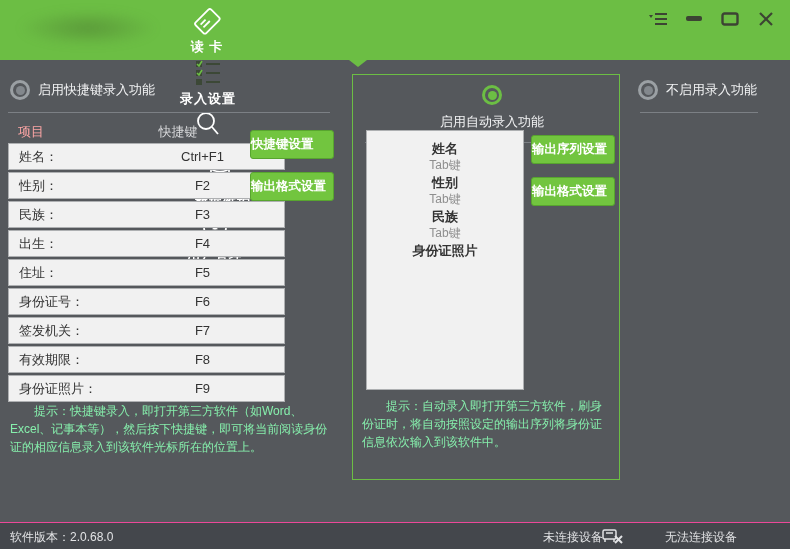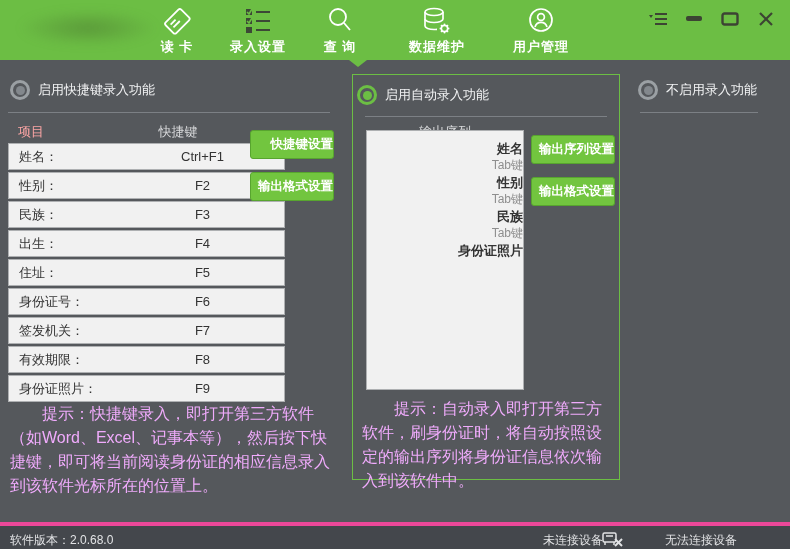--- a/index.html
+++ b/index.html
@@ -13,21 +13,21 @@
   
   .header {
     position:absolute; left:0; top:0; width:790px; height:60px;
     background:#6cbe44;
   }
   .logo-blur {
     position:absolute; left:18px; top:10px; width:140px; height:36px;
     background:radial-gradient(ellipse at 50% 50%, rgba(70,110,45,0.45), rgba(108,190,68,0) 70%);
     filter:blur(5px); border-radius:50%;
   }
-  .nav { position:absolute; left:137px; top:5px; display:flex; }
+  .nav { position:absolute; left:167px; top:5px; display:flex;flex-direction:column; }
   .tab { height:52px; display:flex; flex-direction:column; align-items:center; justify-content:flex-start; cursor:pointer; }
   .tab .ticon { height:32px; display:flex; align-items:center; justify-content:center; }
   .tab .tlabel { color:#ffffff; font-size:13px; font-weight:bold; letter-spacing:1px; margin-top:1px; }
   .t1{width:80px}.t2{width:82px}.t3{width:82px}.t4{width:112px}.t5{width:96px}
   .active-notch {
     position:absolute; left:349px; top:60px;
     width:0; height:0;
     border-left:9px solid transparent; border-right:9px solid transparent;
     border-top:7px solid #6cbe44;
   }
@@ -55,51 +55,51 @@
   .trow {
     display:flex; align-items:center; height:27px; margin-bottom:2px;
     background:#f1f1f1; border:1px solid #aeb0b2;
   }
   .trow .rlabel { flex:0 0 112px; padding-left:10px; color:#333; font-size:13px; }
   .trow .rvalue { flex:1; text-align:center; color:#333; font-size:13px; }
   .side-btns-left { position:absolute; left:242px; top:60px; width:86px; }
   .gbtn {
     display:block; width:84px; margin-bottom:13px; padding:5px 0;
     background:#72c53f; border:1px solid #58a52f; border-radius:3px;
-    color:#fff; font-size:12.5px; font-weight:bold; text-align:right; cursor:pointer;
+    color:#fff; font-size:12.5px; font-weight:bold; text-align:left; cursor:pointer;
     font-family:"Liberation Sans","DejaVu Sans",sans-serif;
   }
-  .hint { color:#f0abfc; font-size:16px; line-height:1.5; text-indent:2em; }
+  .hint { color:#86efac; font-size:12px; line-height:1.5; text-indent:2em; }
   .panel-left .hint { position:absolute; left:2px; top:332px; width:326px; }
 
   
   .panel-mid {
     position:absolute; left:352px; top:74px; width:268px; height:406px;
     border:1px solid #6cbe44;
   }
-  .panel-mid .radio-row { margin:10px 0 0 4px; }
+  .panel-mid .radio-row { margin:10px 0 0 12px;flex-direction:column; }
   .panel-mid .divider { margin:11px 12px 0 12px; }
   .seq-title { margin-top:6px; margin-left:13px; width:158px; text-align:center; color:#d9dadc; font-size:13px; }
   .seq-list {
     position:absolute; left:13px; top:55px; width:158px; height:260px;
-    background:#f1f1f1; border:1px solid #aeb0b2; text-align:right; padding-top:9px;
+    background:#f1f1f1; border:1px solid #aeb0b2; text-align:center; padding-top:9px;
   }
   .seq-field { color:#333; font-size:13px; font-weight:bold; line-height:17px; }
   .seq-key { color:#8e8e8e; font-size:12px; line-height:17px; }
   .side-btns-mid { position:absolute; left:178px; top:60px; width:86px; }
   .panel-mid .hint { position:absolute; left:9px; top:322px; width:248px; }
 
   
   .panel-right { position:absolute; left:638px; top:80px; width:145px; }
   .panel-right .divider { margin-top:12px; width:118px; margin-left:2px; }
 
   
   .statusbar {
     position:absolute; left:0; top:522px; width:790px; height:27px;
-    background:#44474c; border-top:4px solid #ec4899;
+    background:#44474c; border-top:1px solid #ec4899;
     color:#e2e3e5; font-size:12px;
   }
   .sb-version { position:absolute; left:10px; top:6px; }
   .sb-device  { position:absolute; left:543px; top:6px; }
   .sb-devicon { position:absolute; left:601px; top:4px; }
   .sb-conn    { position:absolute; left:665px; top:6px; }
 
   svg { display:block; }
 </style>
 </head>

